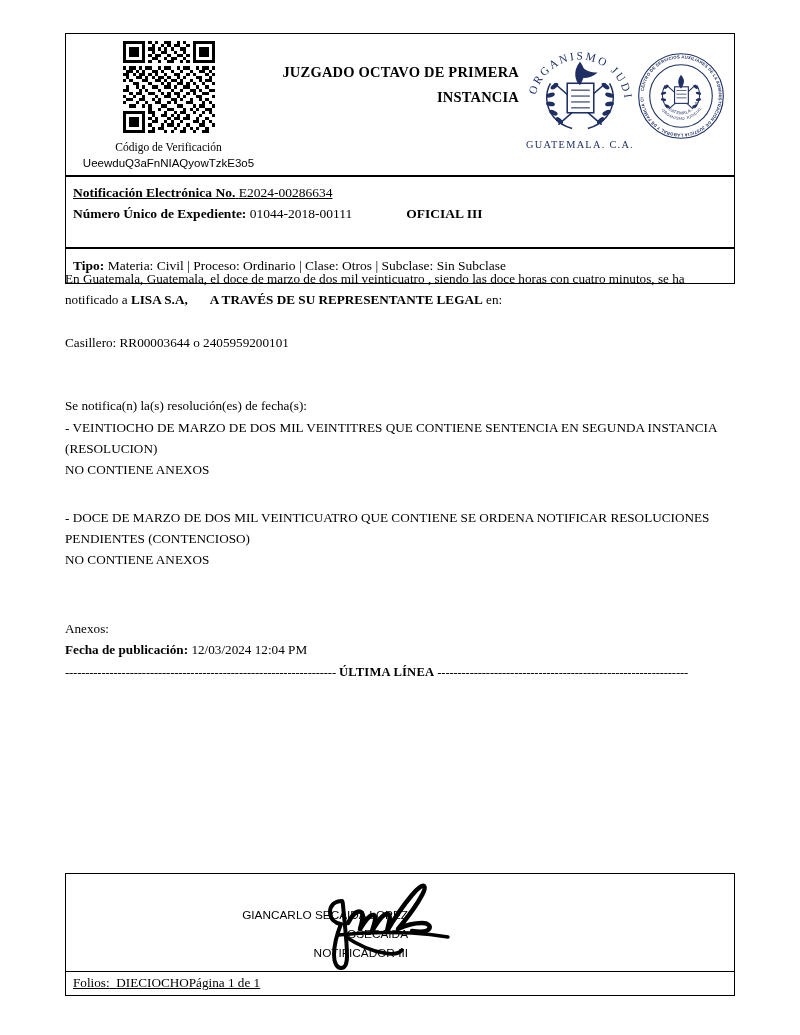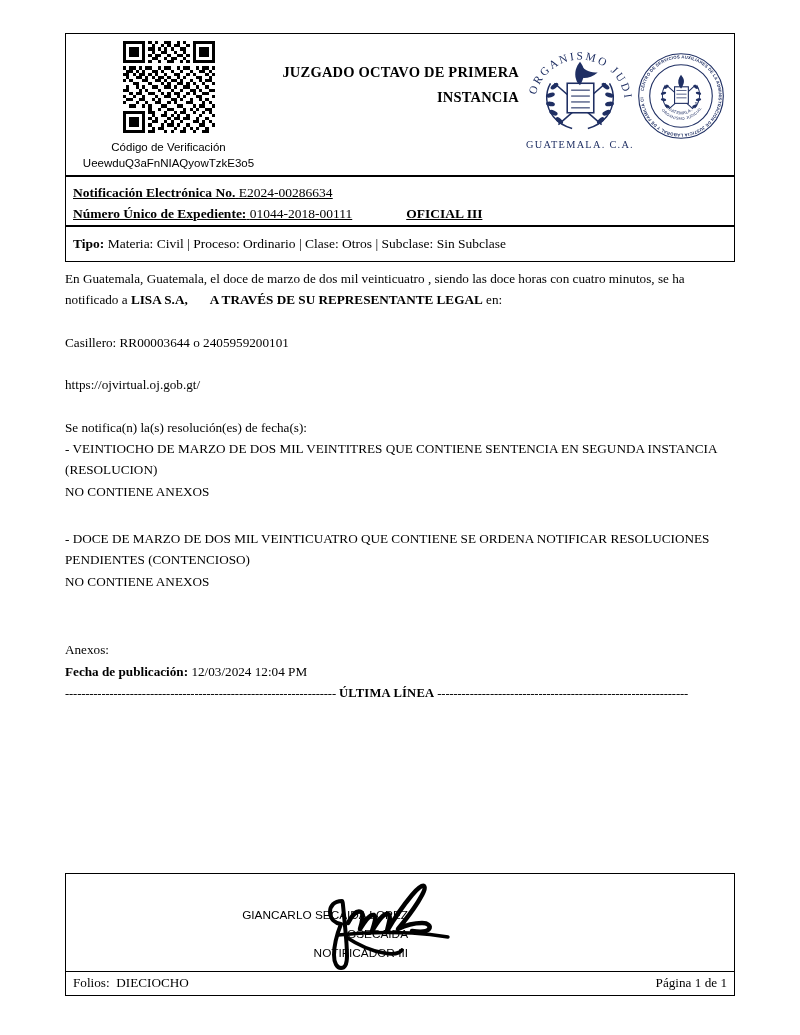--- a/index.html
+++ b/index.html
@@ -39,21 +39,21 @@
     text-align: center;
     box-sizing: border-box;
   }
   .qr-code {
     width: 92px;
     height: 92px;
     margin: 0 auto;
     display: block;
   }
   .qr-caption {
-    font-family: Liberation Sans, sans-serif;
+    font-family: Liberation Serif, serif;
     font-size: 11.5px;
     margin-top: 7px;
     line-height: 1.35;
     white-space: nowrap;
   }
   .qr-hash {
     font-family: "Liberation Sans", sans-serif;
     font-size: 11.5px;
     line-height: 1.35;
     white-space: nowrap;
@@ -75,23 +75,22 @@
     padding-top: 6px;
     display: flex;
     align-items: flex-start;
     justify-content: flex-start;
     box-sizing: border-box;
   }
   .seal-main { margin-left: 2px; }
   .seal-second { margin-left: -4px; margin-top: 10px; }
 
   .hdr-row-mid {
-    padding: 5px 7px 0 7px;
+    padding: 5px 7px 22px 7px;
     border-bottom: 2.5px solid #000;
-    text-decoration: underline;
   }
   .hdr-line {
     font-size: 13.5px;
     line-height: 1.58;
     white-space: nowrap;
   }
   .hdr-line b { font-weight: bold; }
   .underline-seg { text-decoration: underline; }
   .oficial { font-weight: bold; margin-left: 54px; }
 
@@ -148,24 +147,24 @@
     font-size: 11.8px;
     line-height: 1.62;
   }
   .sig-mark {
     position: absolute;
     left: 258px;
     top: 5px;
   }
   .sig-footer {
     display: flex;
-    justify-content: space-between;
     align-items: center;
     padding: 3px 7px 4px 7px;
     font-size: 13.2px;
+    text-decoration: underline;
   }
 </style>
 </head>
 <body>
 
 <div class="page">
 
   <div class="header-table">
 
     <div class="hdr-row-top">
@@ -517,21 +516,20 @@
   </div>
 
   <div class="body-text">
 
     <p class="para"><span>En Guatemala, Guatemala, el doce de marzo de dos mil veinticuatro , siendo las doce  horas con cuatro  minutos, se ha notificado a </span><b class="bold">LISA S.A,</b><span class="sp-wide"></span><b class="bold">A TRAVÉS DE SU REPRESENTANTE LEGAL</b><span> en:</span></p>
 
     <div class="gap-md"></div>
     <p class="para">Casillero: RR00003644 o 2405959200101</p>
 
     <div class="gap-md"></div>
-    <p class="para">https://ojvirtual.oj.gob.gt/</p>
 
     <div class="gap-md"></div>
     <p class="para">Se notifica(n) la(s) resolución(es) de fecha(s):</p>
 
     <p class="res-line">- VEINTIOCHO DE MARZO DE DOS MIL VEINTITRES  QUE CONTIENE SENTENCIA EN SEGUNDA INSTANCIA</p>
     <p class="res-line">(RESOLUCION)</p>
     <p class="res-line">NO CONTIENE ANEXOS</p>
 
     <div class="gap-lg"></div>
 

